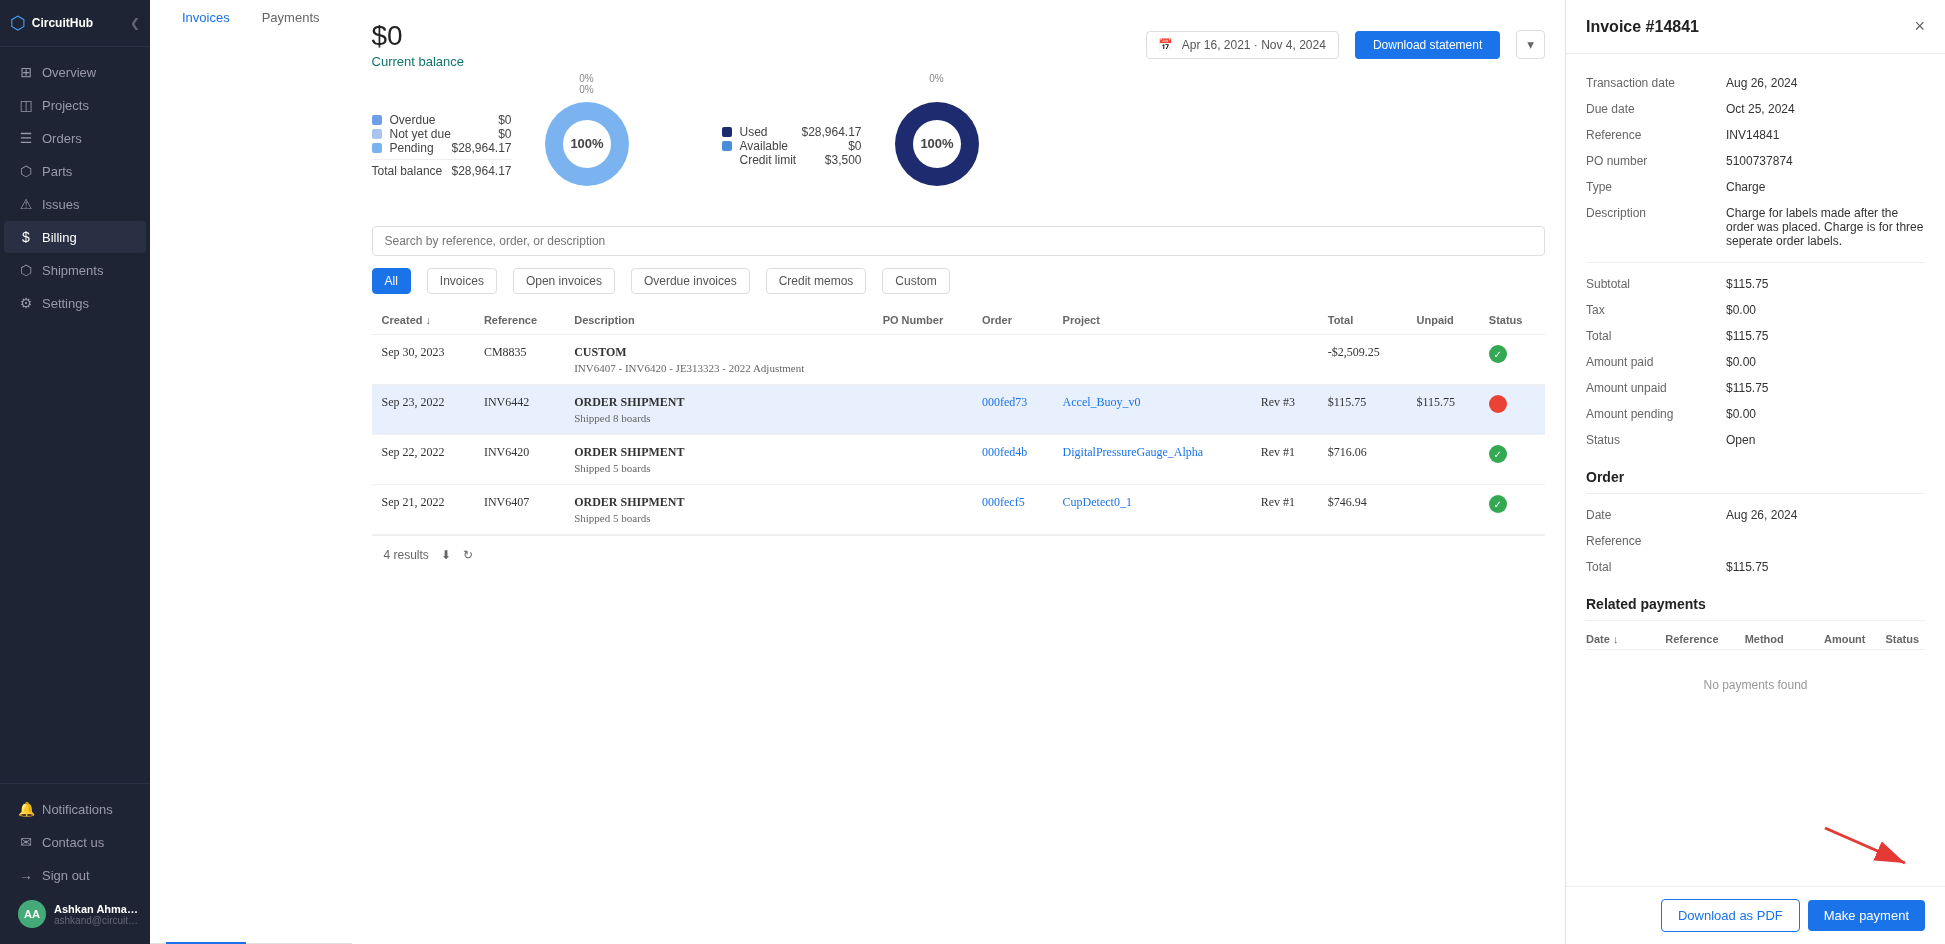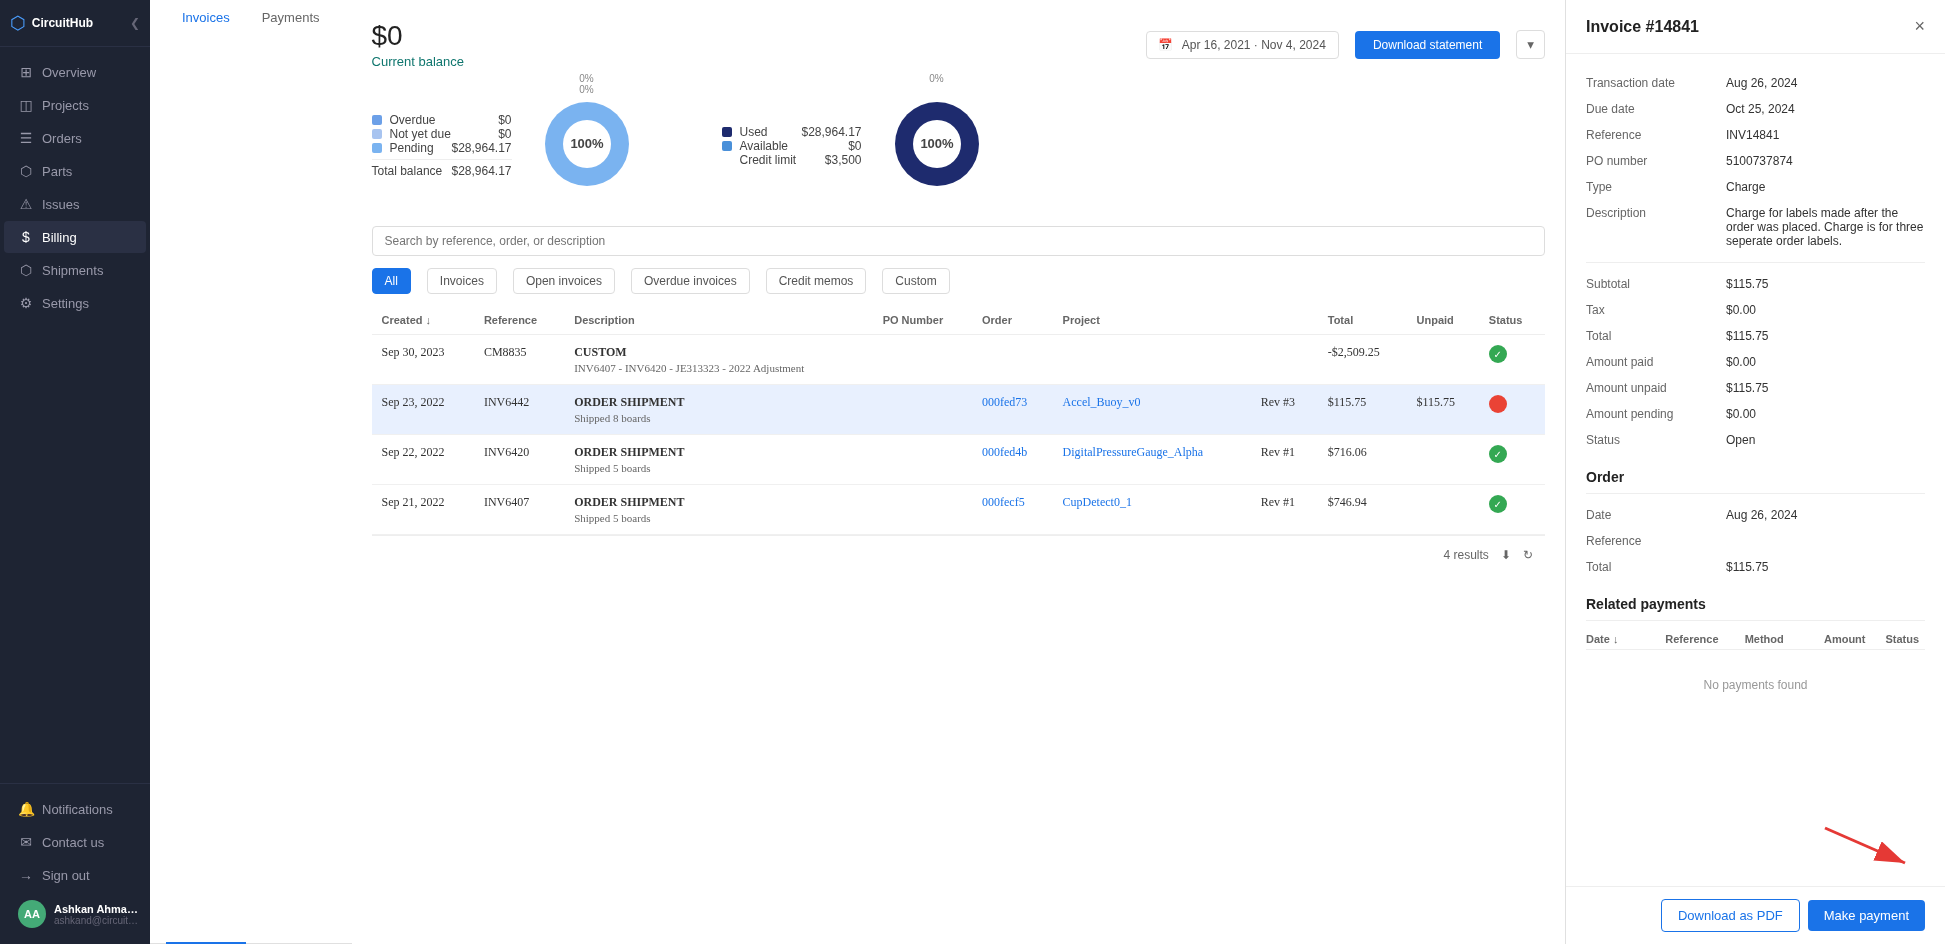--- a/index.html
+++ b/index.html
@@ -57,21 +57,21 @@
     
     .table { width: 100%; border-collapse: collapse; font-size: 12px; }
     .table th { text-align: left; padding: 8px 10px; color: #666; font-weight: 600; border-bottom: 1px solid #eee; font-size: 11px; }
     .table td { padding: 10px 10px; border-bottom: 1px solid #f0f0f0; color: #333; vertical-align: top; font-family: Liberation Serif, serif; }
     .table tr.selected td { background: #e8f0fe; }
     .link { color: #1a73e8; cursor: pointer; text-decoration: none; }
     .desc-title { font-weight: 600; font-size: 12px; color: #333; }
     .desc-sub { font-size: 11px; color: #666; margin-top: 2px; }
     .status-icon { display: inline-flex; align-items: center; justify-content: center; width: 18px; height: 18px; border-radius: 50%; }
     .status-green { background: #34a853; color: white; font-size: 10px; }
-    .table-footer { display: flex; align-items: center; justify-content: flex-end; padding: 12px; color: #666; font-size: 12px; border-top: 1px solid #eee; gap: 12px; }
+    .table-footer { display: flex; align-items: center; justify-content: flex-start; padding: 12px; color: #666; font-size: 12px; border-top: 1px solid #eee; gap: 12px; }
 
     
     .invoice-panel { width: 380px; background: white; border-left: 1px solid #e0e0e0; display: flex; flex-direction: column; flex-shrink: 0; overflow-y: auto; }
     .invoice-header { display: flex; align-items: center; justify-content: space-between; padding: 16px 20px; border-bottom: 1px solid #eee; }
     .invoice-title { font-size: 16px; font-weight: 600; color: #222; }
     .close-btn { background: none; border: none; cursor: pointer; font-size: 18px; color: #666; }
     .invoice-body { padding: 16px 20px; flex: 1; }
     .invoice-row { display: flex; align-items: flex-start; padding: 6px 0; font-size: 12px; }
     .invoice-key { width: 140px; color: #666; flex-shrink: 0; }
     .invoice-val { color: #333; flex: 1; }

